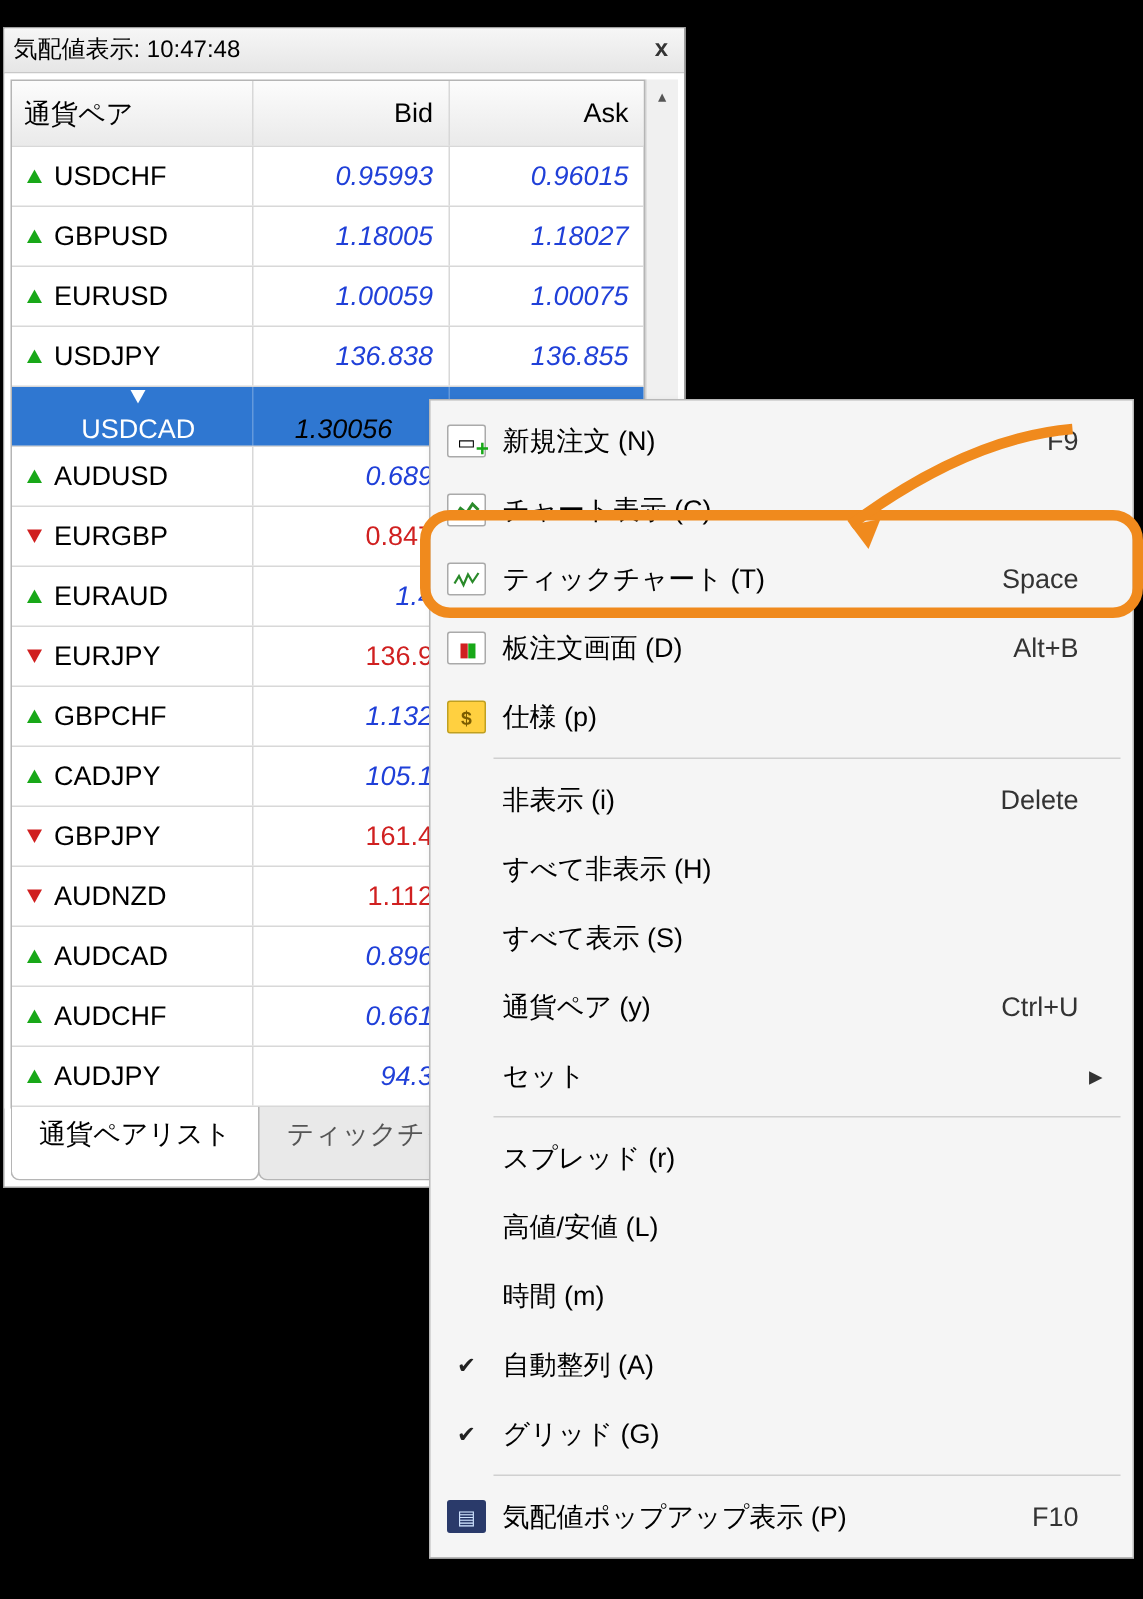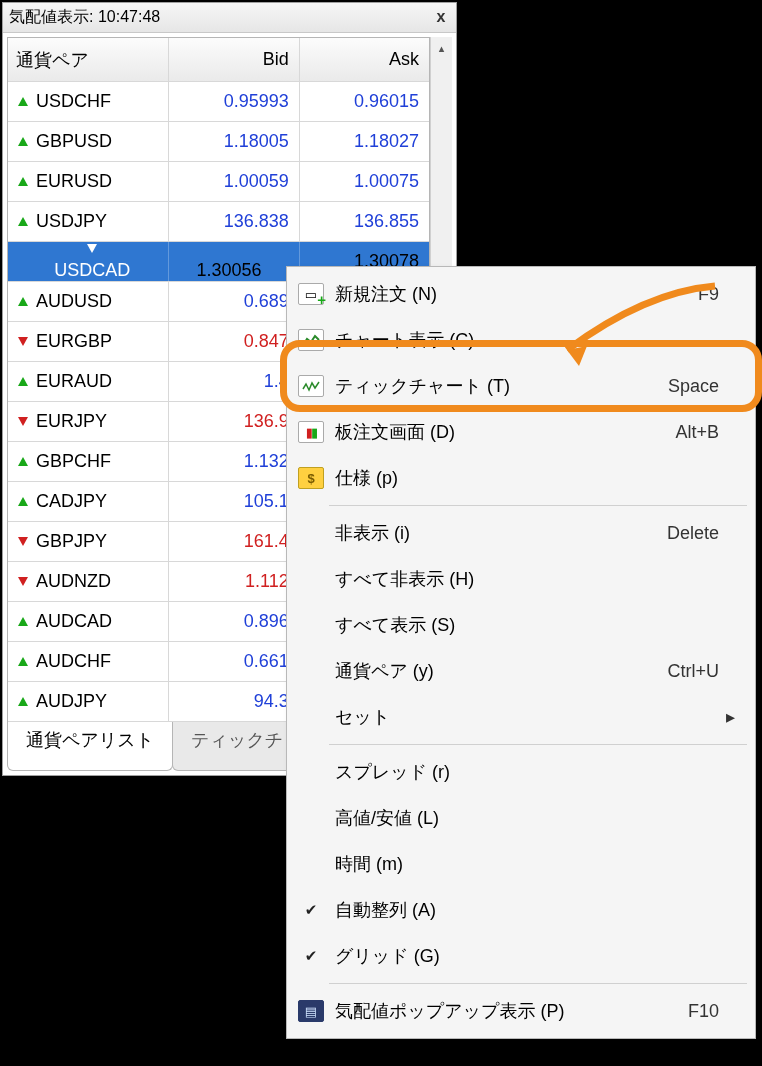--- a/index.html
+++ b/index.html
@@ -10,21 +10,21 @@
     width: 762px;
     height: 1066px;
     position: relative;
     overflow: hidden;
   }
 
   
   .panel {
     position: absolute;
     left: 2px;
-    top: 2px;
+    top: 18px;
     width: 455px;
     background: #fff;
     border: 1px solid #a0a0a0;
   }
   .panel-titlebar {
     display: flex;
     align-items: center;
     height: 30px;
     background: linear-gradient(#f6f6f6,#e6e6e6);
     border-bottom: 1px solid #c8c8c8;
@@ -81,21 +81,21 @@
     height: 44px;
   }
   .col-sym { flex: 1.15; display:flex; align-items:center; gap:6px; padding-left:8px; border-right:1px solid #d8d8d8; height:100%;}
   .col-bid { flex: 0.9; text-align:right; padding-right:10px; border-right:1px solid #d8d8d8; height:100%; display:flex;align-items:center;justify-content:flex-end;}
   .col-ask { flex: 0.9; text-align:right; padding-right:10px; height:100%; display:flex;align-items:center;justify-content:flex-end;}
 
   .row.sel { background:#2f77d1; color:#fff; }
   .row.sel .col-sym, .row.sel .col-bid { border-right-color: rgba(255,255,255,0.25); flex-direction: column;}
   .row.sel .price-up, .row.sel .price-dn { color:#000000; }
 
-  .price-up { color:#2040d8; }
+  .price-up { color:#2040d8;font-style:italic; }
   .price-dn { color:#d02020; }
 
   .arrow {
     width:14px;height:14px;display:inline-block;position:relative;
   }
   .arrow.up::before{
     content:"";position:absolute;left:2px;top:2px;width:0;height:0;
     border-left:5px solid transparent;border-right:5px solid transparent;border-bottom:9px solid #18a818;
   }
   .arrow.dn::before{

